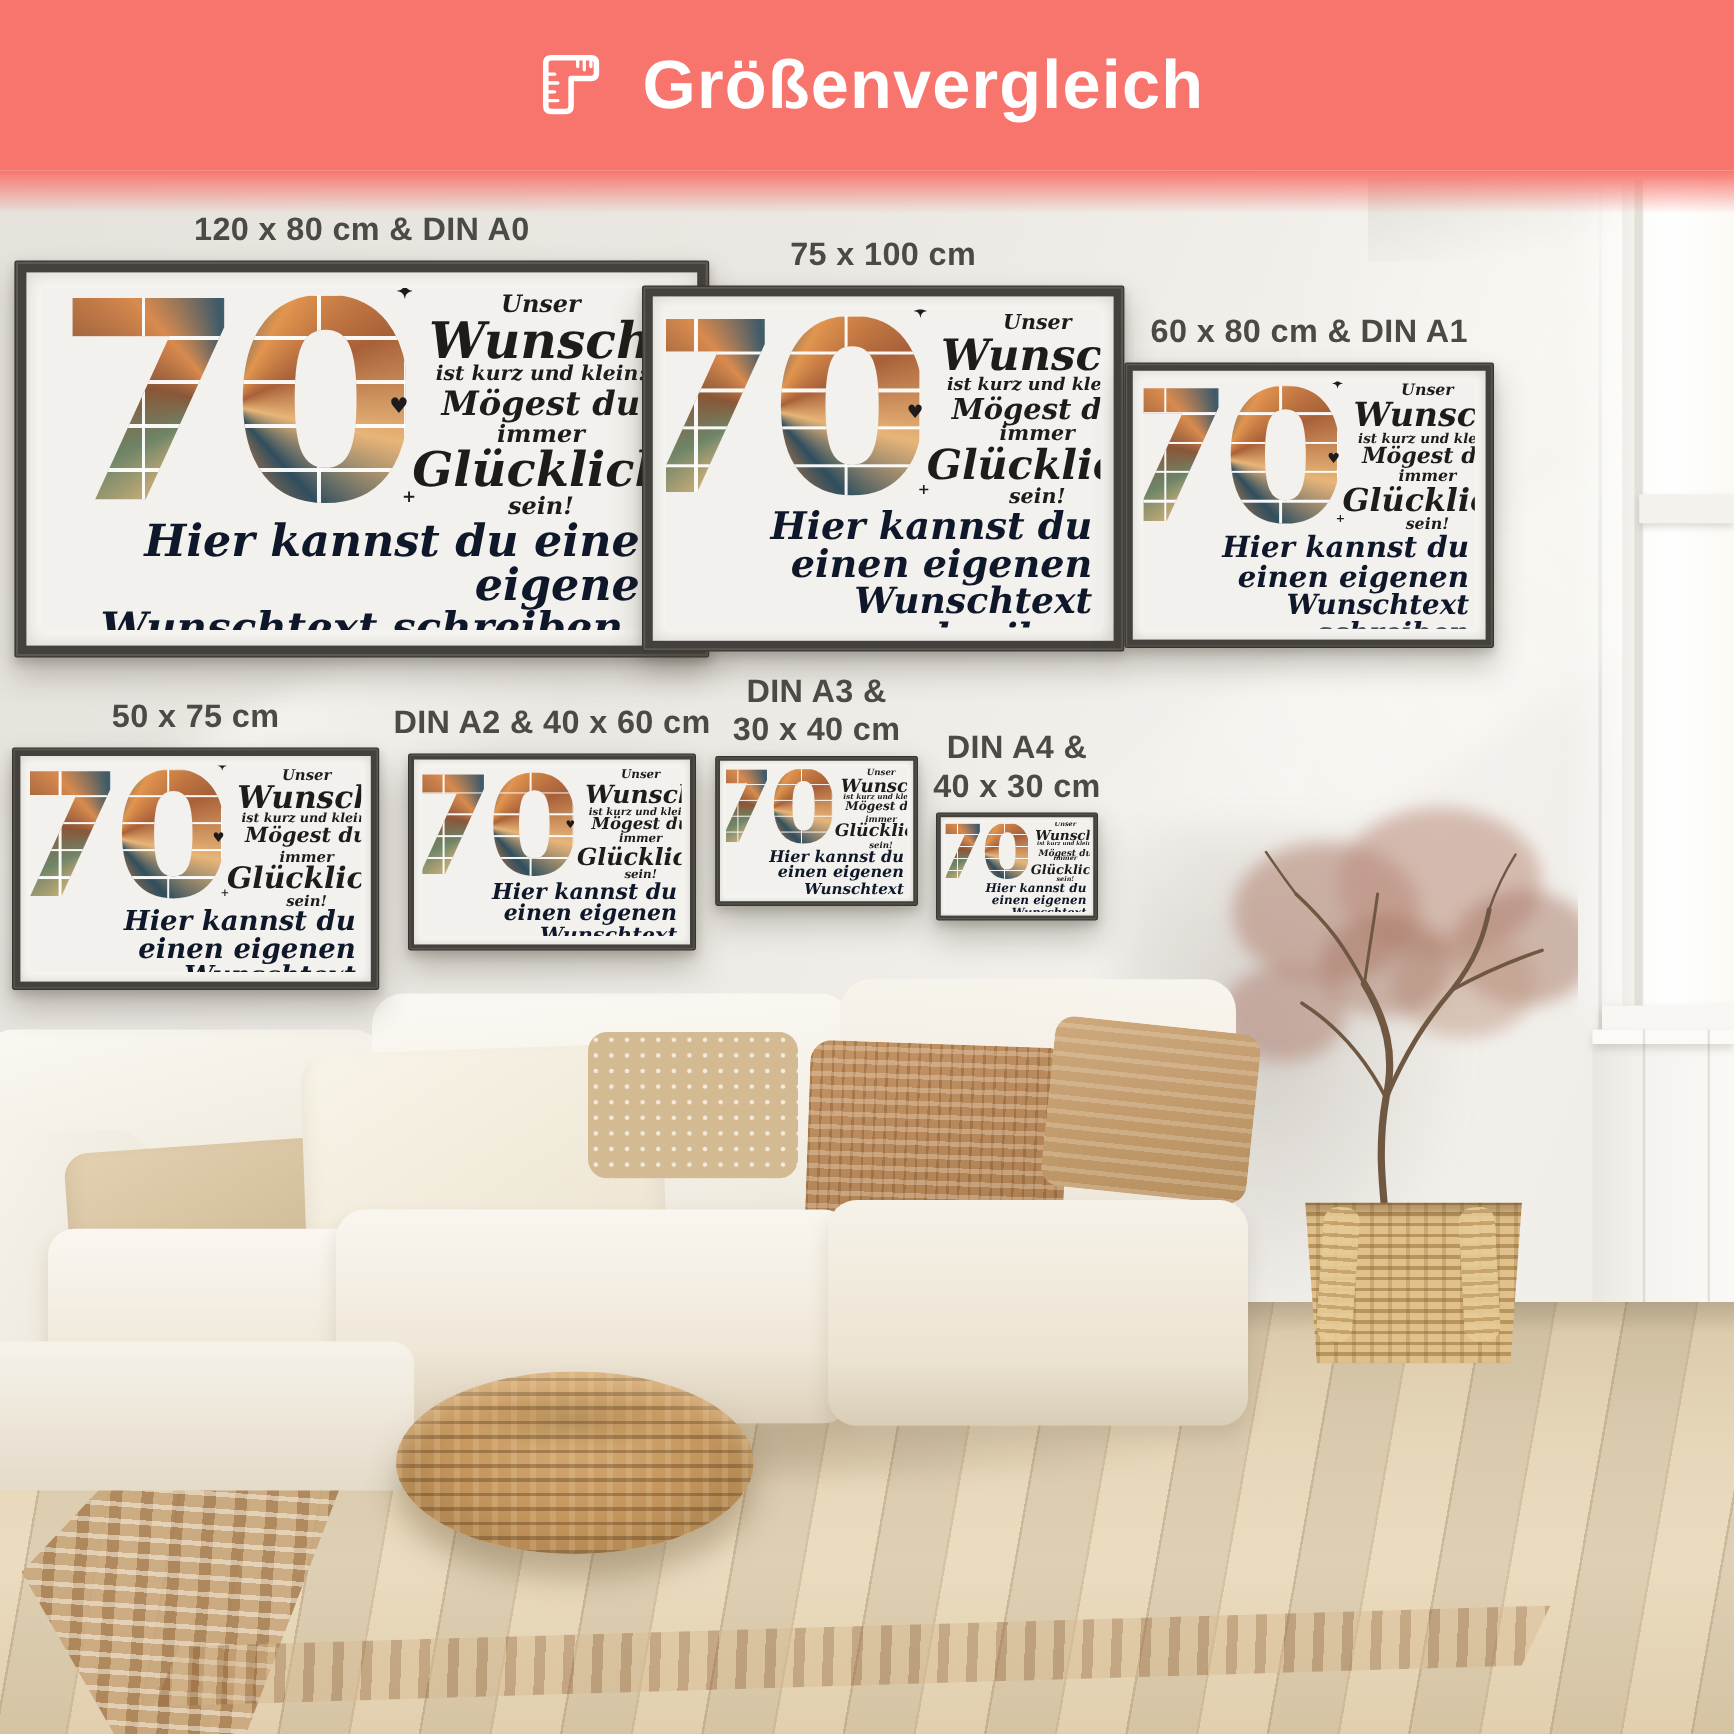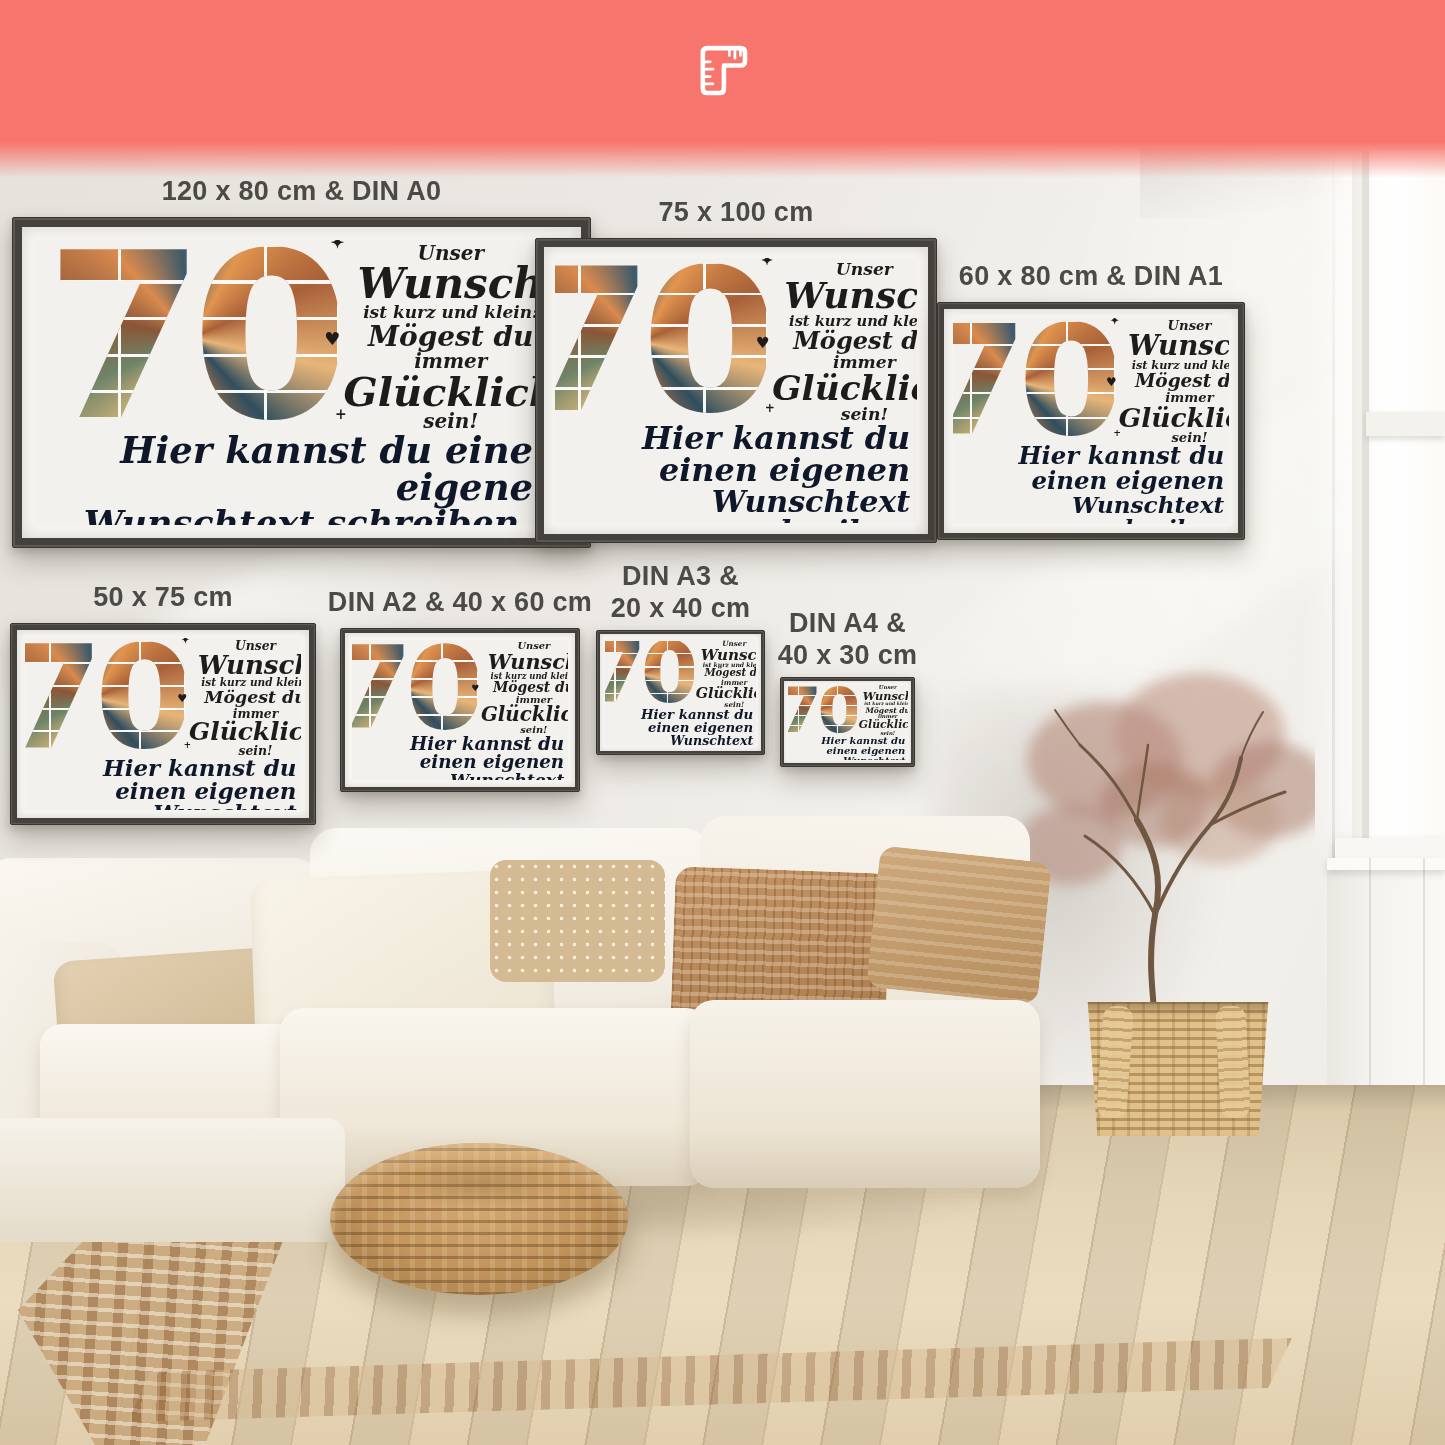--- a/index.html
+++ b/index.html
@@ -413,21 +413,21 @@
           <div class="custom-line c1">Hier kannst du einen eigenen</div>
           <div class="custom-line c2">Wunschtext schreiben</div>
         </div>
       </div>
     </div>
   </div>
 
   <div class="poster p6">
     <div class="size-label">
       <span>DIN A3 &amp;</span>
-        <span>20 x 40 cm</span>
+        <span>30 x 40 cm</span>
     </div>
     <div class="frame">
       <div class="mat">
         <div class="art">
           <div class="top-row">
             <div class="seventy">70</div>
             <div class="wish">
 
               <div class="w1">Unser</div>
               <div class="w2">Wunsch</div>
@@ -481,16 +481,17 @@
       <g stroke="#ffffff" stroke-width="3" stroke-linecap="round">
         <line x1="43" y1="8" x2="43" y2="15"></line>
           <line x1="49" y1="8" x2="49" y2="18"></line>
           <line x1="55" y1="8" x2="55" y2="15"></line>
         <line x1="15" y1="22" x2="22" y2="22"></line>
           <line x1="15" y1="30" x2="25" y2="30"></line>
         <line x1="15" y1="38" x2="22" y2="38"></line>
           <line x1="15" y1="46" x2="25" y2="46"></line>
       </g>
     </svg>
+    <div class="header-title">Größenvergleich</div>
   </div>
   <div class="header-fade"></div>
 
 </div>
 
 </body></html>

